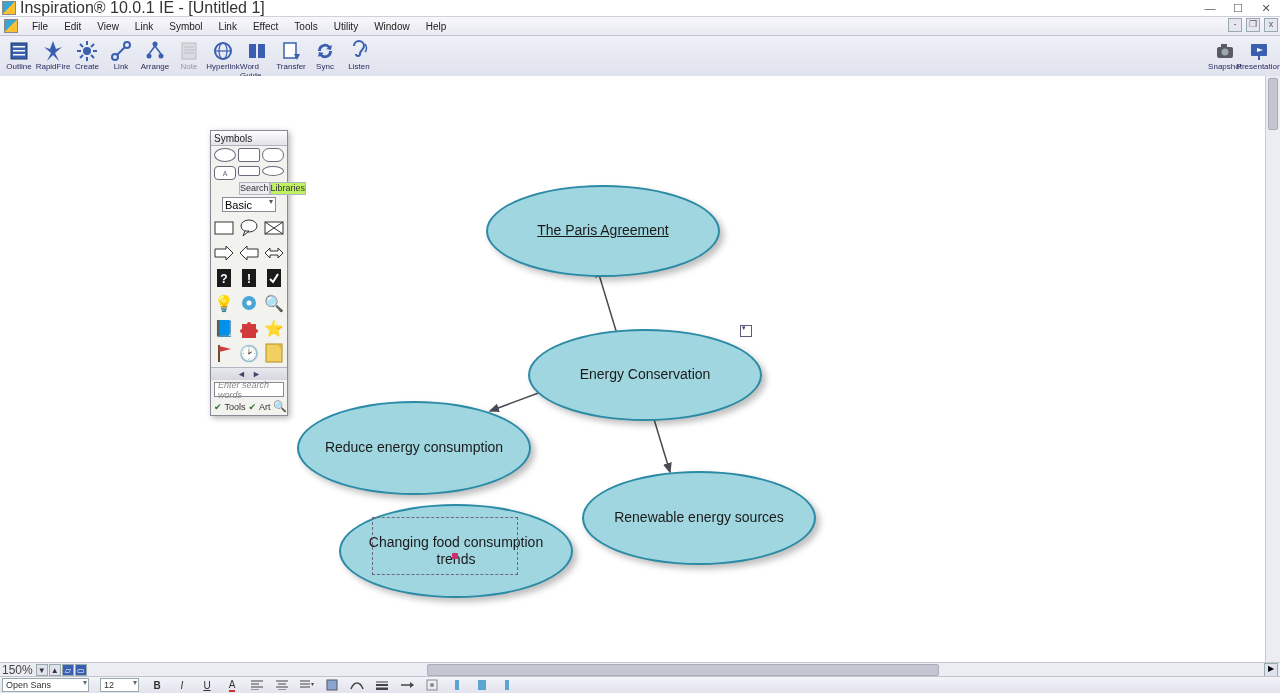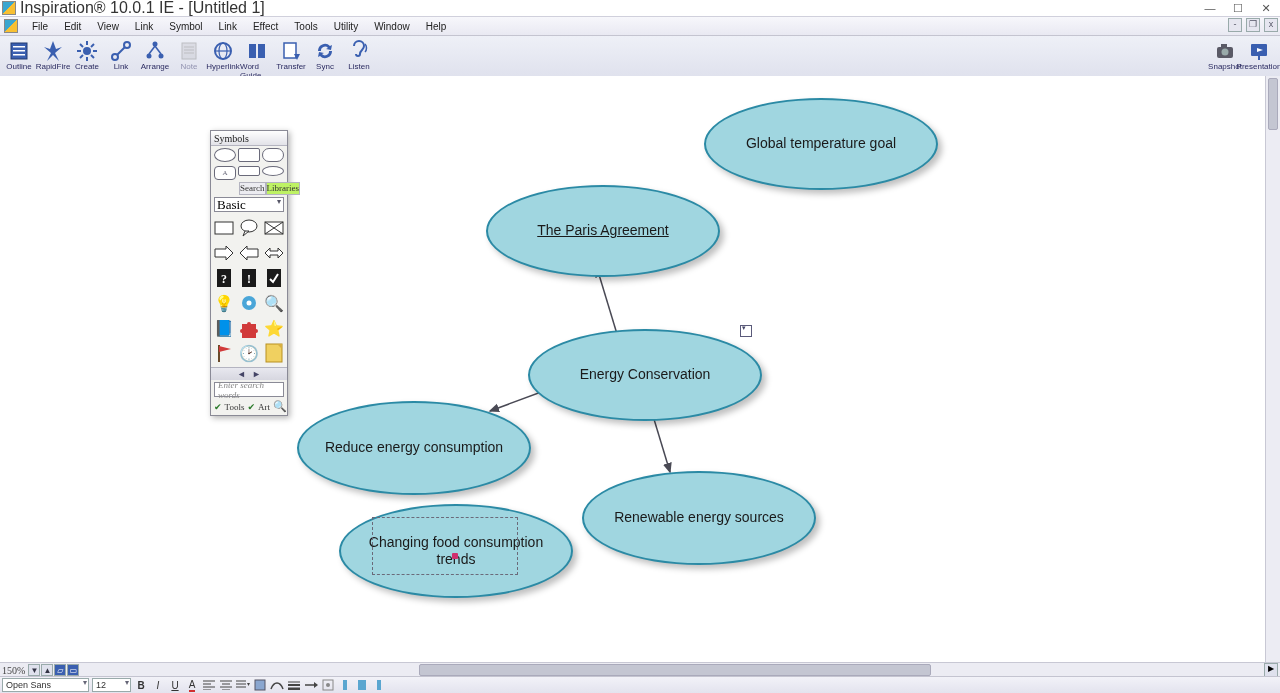--- a/index.html
+++ b/index.html
@@ -24,49 +24,49 @@
   .toolbar-right{position:absolute;right:4px;top:2px;display:flex;}
   
   .ico svg{display:block;}
   
   .workspace{position:absolute;left:0;top:76px;right:0;bottom:30px;background:#ffffff;overflow:hidden;}
   .canvas{position:absolute;left:0;top:0;width:1266px;height:583px;}
   .vscroll{position:absolute;right:0;top:0;width:14px;bottom:0;background:#ececf3;border-left:1px solid #c8c8d4;}
   .vscroll .thumb{position:absolute;left:2px;right:2px;top:2px;height:50px;background:#c4c6d2;border:1px solid #aab;border-radius:2px;}
   
   .bottomstrip{position:absolute;left:0;right:0;bottom:16px;height:14px;background:#ececf3;border-top:1px solid #c8c8d4;display:flex;align-items:center;}
-  .bottomstrip .zoom{font-size:10px;color:#444;padding:0 2px;font-family:Liberation Serif, serif;}
+  .bottomstrip .zoom{font-size:12px;color:#444;padding:0 2px;}
   .bottomstrip .zbtn{width:10px;height:10px;border:1px solid #9aa;background:#dfe1ed;margin-left:1px;display:flex;align-items:center;justify-content:center;font-size:8px;color:#334;}
   .bottomstrip .hscroll{flex:0 0 auto;margin-left:340px;width:510px;height:10px;background:#c4c6d2;border:1px solid #aab;border-radius:2px;}
   .bottomstrip .spacer{flex:1;}
   .bottomstrip .rarrow{width:12px;height:12px;border:1px solid #9aa;background:#dfe1ed;margin-right:2px;font-size:8px;text-align:center;line-height:10px;}
   
-  .formatbar{position:absolute;left:0;right:0;bottom:0;height:16px;background:linear-gradient(#f2f2f8,#e3e3ee);border-top:1px solid #c4c4d0;display:flex;align-items:center;padding:0 2px;gap:3px;}
+  .formatbar{position:absolute;left:0;right:0;bottom:0;height:16px;background:linear-gradient(#f2f2f8,#e3e3ee);border-top:1px solid #c4c4d0;display:flex;align-items:center;padding:0 2px;gap:11px;}
   .formatbar .combo{height:12px;background:#fff;border:1px solid #9aa;font-size:9px;padding:0 12px 0 3px;position:relative;color:#333;display:flex;align-items:center;}
   .formatbar .combo::after{content:"▾";position:absolute;right:1px;top:-1px;font-size:8px;color:#667;}
   .formatbar .ficon{width:14px;height:14px;display:flex;align-items:center;justify-content:center;font-size:10px;color:#333;}
   
   .bubble{position:absolute;border:2px solid #2b8aa5;background:#a0d6e0;border-radius:50%;display:flex;align-items:center;justify-content:center;text-align:center;font-size:14px;color:#1a1a1a;box-shadow:4px 4px 6px rgba(0,0,0,0.25);padding:4px 10px;line-height:1.25;}
   .bubble.editing{box-shadow:4px 4px 6px rgba(0,0,0,0.25);}
   .edit-frame{position:absolute;border:1px dashed #6a6a7a;}
   .tiny-handle{position:absolute;width:10px;height:10px;border:1px solid #5a5a7a;background:#fff;}
   .tiny-handle::after{content:"▾";font-size:7px;color:#446;position:absolute;left:1px;top:-2px;}
   .cursor-dot{position:absolute;width:6px;height:6px;background:#d02f6e;border-radius:1px;}
   
   .arrows{position:absolute;left:0;top:0;width:100%;height:100%;pointer-events:none;}
   
-  .palette{position:absolute;width:76px;background:#f2f2ef;border:1px solid #8a8a96;box-shadow:2px 2px 6px rgba(0,0,0,0.3);font-family:Liberation Serif, serif;}
+  .palette{position:absolute;width:76px;background:#f2f2ef;border:1px solid #8a8a96;box-shadow:2px 2px 6px rgba(0,0,0,0.3);}
   .palette .p-title{height:14px;background:linear-gradient(#fefefe,#e2e2e8);border-bottom:1px solid #b4b4c0;font-size:10px;padding-left:3px;display:flex;align-items:center;color:#222;}
   .palette .p-row{display:flex;justify-content:space-around;padding:2px 2px;}
   .palette .p-cell{width:20px;height:12px;border:1px solid #6a6a7a;background:#fff;border-radius:2px;display:flex;align-items:center;justify-content:center;}
   .palette .p-cell.oval{border-radius:50%;}
   .palette .p-tabs{display:flex;height:13px;margin-left:28px;}
   .palette .p-tabs div{flex:1;font-size:9px;text-align:center;border:1px solid #b4b4c0;background:#ececf1;color:#333;}
   .palette .p-tabs div.active{background:#bef264;}
-  .palette .lib-combo{margin:2px 3px;height:13px;border:1px solid #8a8a96;background:#fff;font-size:13px;padding:0 2px;position:relative;display:flex;align-items:center;}
+  .palette .lib-combo{margin:2px 11px;height:13px;border:1px solid #8a8a96;background:#fff;font-size:11px;padding:0 2px;position:relative;display:flex;align-items:center;}
   .palette .lib-combo::after{content:"▾";position:absolute;right:2px;top:-1px;font-size:8px;color:#556;}
   .palette .sym-grid{display:grid;grid-template-columns:repeat(3,24px);grid-auto-rows:24px;gap:1px;justify-content:center;padding:2px 0;}
   .palette .sym-grid .sym{width:24px;height:24px;display:flex;align-items:center;justify-content:center;font-size:16px;}
   .palette .pager{height:12px;background:linear-gradient(#e8e8ef,#d7d7e0);display:flex;align-items:center;justify-content:center;gap:6px;font-size:9px;color:#446;border-top:1px solid #b4b4c0;}
   .palette .search-box{margin:2px 3px;height:13px;border:1px solid #8a8a96;background:#fff;font-size:9px;color:#888;font-style:italic;padding:0 3px;display:flex;align-items:center;}
   .palette .search-opts{display:flex;align-items:center;font-size:9px;color:#333;padding:1px 3px 2px 3px;gap:3px;}
   .palette .search-opts .chk{color:#2a7a2a;font-size:9px;}
   .palette .search-opts .mag{margin-left:auto;font-size:11px;}
 </style>
 </head>
@@ -252,23 +252,20 @@
         </marker>
       </defs>
 
       <line x1="617" y1="258" x2="597" y2="192" stroke="#4a4a55" stroke-width="1.5" marker-end="url(#arrowhead)"></line>
 
       <line x1="552" y1="312" x2="490" y2="335" stroke="#4a4a55" stroke-width="1.5" marker-end="url(#arrowhead)"></line>
 
       <line x1="650" y1="330" x2="670" y2="396" stroke="#4a4a55" stroke-width="1.5" marker-end="url(#arrowhead)"></line>
     </svg>
 
-    <div class="bubble" style="left:704px;top:22px;width:210px;height:80px;">
-      <span>Global temperature goal</span>
-    </div>
     <div class="bubble" style="left:486px;top:109px;width:210px;height:80px;text-decoration:underline;">
       <span>The Paris Agreement</span>
     </div>
     <div class="bubble" style="left:528px;top:253px;width:210px;height:80px;">
       <span>Energy Conservation</span>
     </div>
     <div class="bubble" style="left:297px;top:325px;width:210px;height:82px;">
       <span>Reduce energy consumption</span>
     </div>
     <div class="bubble" style="left:582px;top:395px;width:210px;height:82px;">

